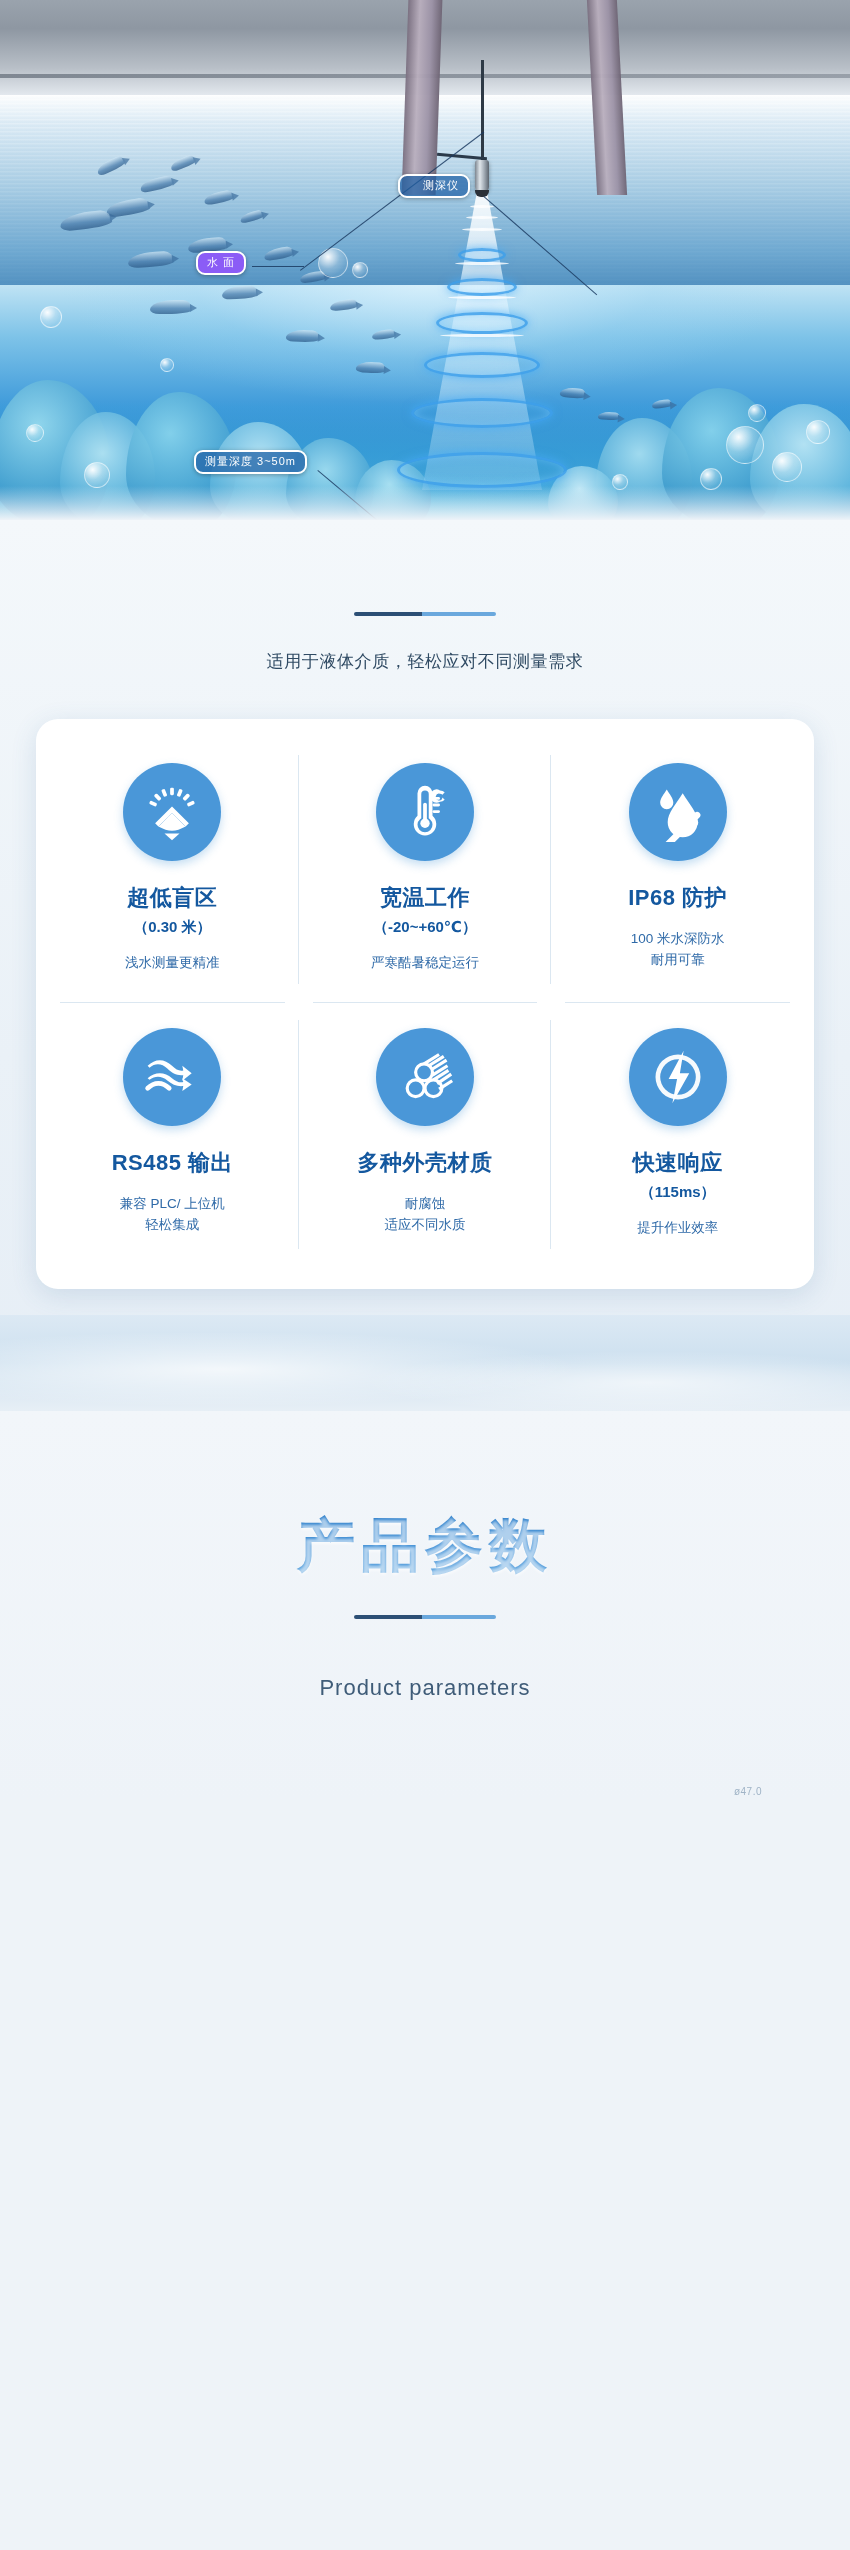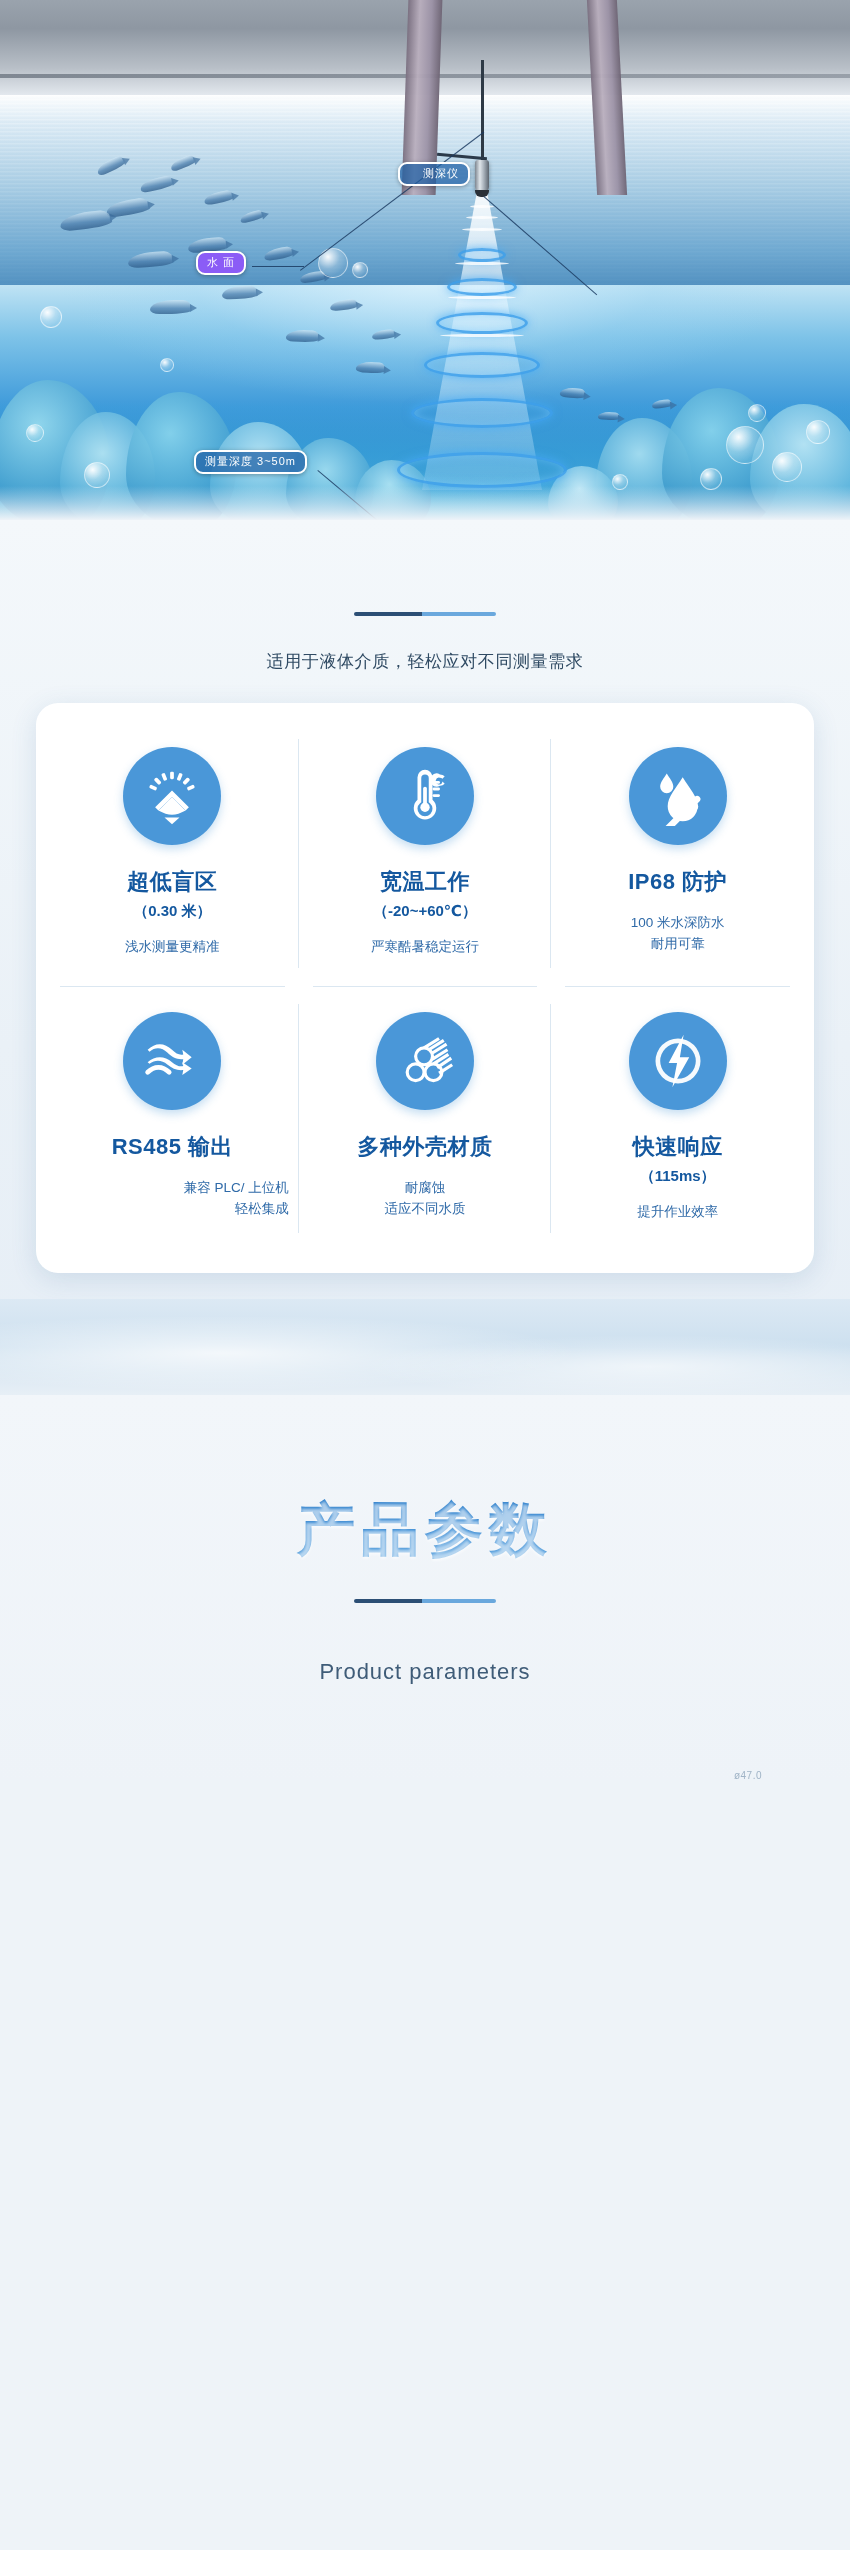--- a/index.html
+++ b/index.html
@@ -176,21 +176,21 @@
   .divider span:last-child{ flex:1; background:#6aa8dd; border-radius:0 2px 2px 0;}
   .lead{
     margin-top:34px;
     font-size:17px;
     color:#2f4a63;
     letter-spacing:.6px;
   }
 
   
   .cards-wrap{
-    margin:30px auto 0;
+    margin:46px auto 0;
     width:778px;
     background:#ffffff;
     border-radius:22px;
     box-shadow:0 6px 26px rgba(60,110,160,.16);
     padding:18px 10px 22px;
   }
   .cards-grid{
     display:grid;
     grid-template-columns:repeat(3,1fr);
     grid-template-rows:repeat(2,auto);
@@ -344,21 +344,21 @@
     <div class="bubble" style="left:612px; top:474px; width:16px; height:16px;"></div>
     <div class="bubble" style="left:84px;  top:462px; width:26px; height:26px;"></div>
 
     <div class="leader" style="left:252px; top:266px; width:52px;"></div>
     <div class="leader" style="left:300px; top:270px; width:230px; transform:rotate(-37deg);"></div>
     <div class="leader" style="left:484px; top:196px; width:150px; transform:rotate(41deg);"></div>
     <div class="leader" style="left:398px; top:178px; width:0px;"></div>
     <div class="leader" style="left:318px; top:470px; width:150px; transform:rotate(40deg);"></div>
 
     <div class="label-pill" style="left:196px; top:251px;">水 面</div>
-    <div class="label-pill light" style="left:398px; top:162px;padding-left:23px;">测深仪</div>
+    <div class="label-pill light" style="left:398px; top:174px;padding-left:23px;">测深仪</div>
     <div class="label-pill light" style="left:194px; top:450px;">测量深度 3~50m</div>
 
     <div class="hero-fade"></div>
   </div>
 
   <div class="headline-sec">
     <div class="divider">
       <span></span>
       <span></span>
     </div>
@@ -422,21 +422,21 @@
 
         <div class="card">
           <div class="icon-circle">
             <svg viewBox="0 0 64 64" aria-hidden="true">
               <path d="M6 20c8-8 18-8 26 0 4 4 8 6 12 5l-1-5 10 8-10 8 1-6c-6 1-12-2-17-7-6-6-13-6-19-1Z"></path>
               <path d="M6 32c8-8 18-8 26 0 4 4 8 6 12 5l-1-5 10 8-10 8 1-6c-6 1-12-2-17-7-6-6-13-6-19-1Z" transform="translate(0,6) scale(1,0.85)"></path>
               <path d="M6 44c7-7 16-7 23 0" stroke="#ffffff" stroke-width="5" fill="none" stroke-linecap="round"></path>
             </svg>
           </div>
           <div class="card-title">RS485 输出</div>
-          <div class="card-desc" style="white-space:pre-line;text-align:right;">兼容 PLC/ 上位机
+          <div class="card-desc" style="white-space:pre-line;">兼容 PLC/ 上位机
 轻松集成</div>
         </div>
 
         <div class="card">
           <div class="icon-circle">
             <svg viewBox="0 0 64 64" aria-hidden="true">
               <g fill="none" stroke="#ffffff" stroke-width="3.4">
                 <circle cx="22" cy="44" r="9"></circle>
                 <circle cx="41" cy="44" r="9"></circle>
                 <circle cx="31" cy="27" r="9"></circle>

